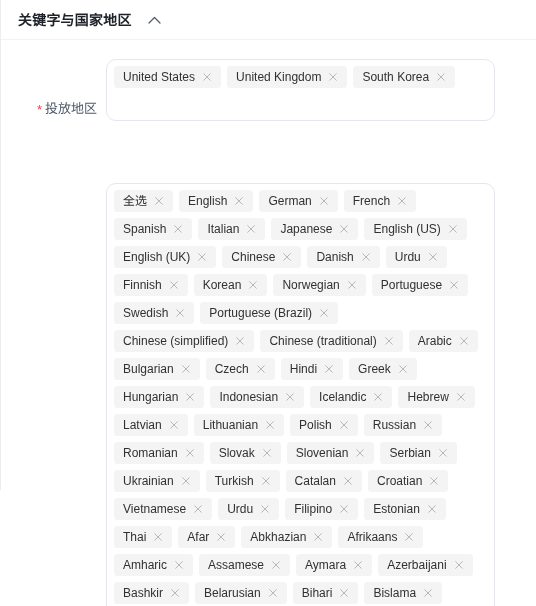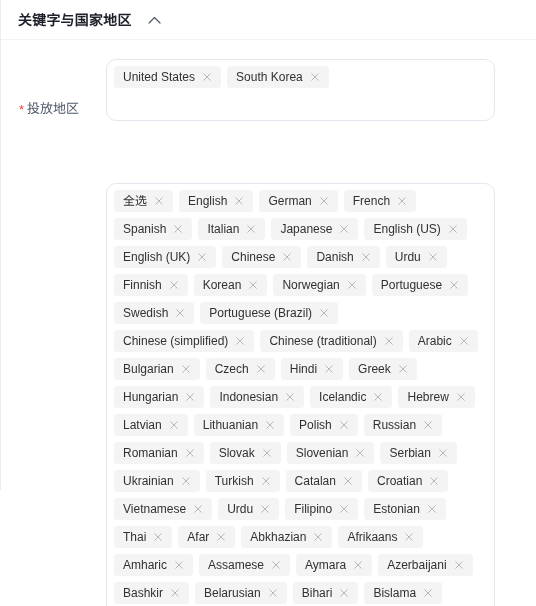--- a/index.html
+++ b/index.html
@@ -74,21 +74,21 @@
     display: flex;
     align-items: flex-start;
   }
   .form-row + .form-row { margin-top: 14px; }
 
   .form-label {
     width: 105px;
     min-width: 105px;
     box-sizing: border-box;
     padding-right: 9px;
-    text-align: center;
+    text-align: right;
     font-size: 13px;
     color: #4e5969;
     line-height: 20px;
     padding-top: 40px;
     white-space: nowrap;
   }
   .form-label.lang-label { padding-top: 0; }
   .required-star {
     color: #f53f3f;
     margin-right: 3px;
@@ -174,20 +174,28 @@
 
           <span class="tag">
             <span class="tag-text">United States</span>
             <span class="tag-close">
               <svg width="8" height="8" viewBox="0 0 8 8" aria-hidden="true">
                 <path d="M0.7 0.7L7.3 7.3M7.3 0.7L0.7 7.3" stroke="currentColor" stroke-width="1" stroke-linecap="round"></path>
               </svg>
             </span>
           </span>
 
+          <span class="tag">
+            <span class="tag-text">United Kingdom</span>
+            <span class="tag-close">
+              <svg width="8" height="8" viewBox="0 0 8 8" aria-hidden="true">
+                <path d="M0.7 0.7L7.3 7.3M7.3 0.7L0.7 7.3" stroke="currentColor" stroke-width="1" stroke-linecap="round"></path>
+              </svg>
+            </span>
+          </span>
 
           <span class="tag">
             <span class="tag-text">South Korea</span>
             <span class="tag-close">
               <svg width="8" height="8" viewBox="0 0 8 8" aria-hidden="true">
                 <path d="M0.7 0.7L7.3 7.3M7.3 0.7L0.7 7.3" stroke="currentColor" stroke-width="1" stroke-linecap="round"></path>
               </svg>
             </span>
           </span>
 

